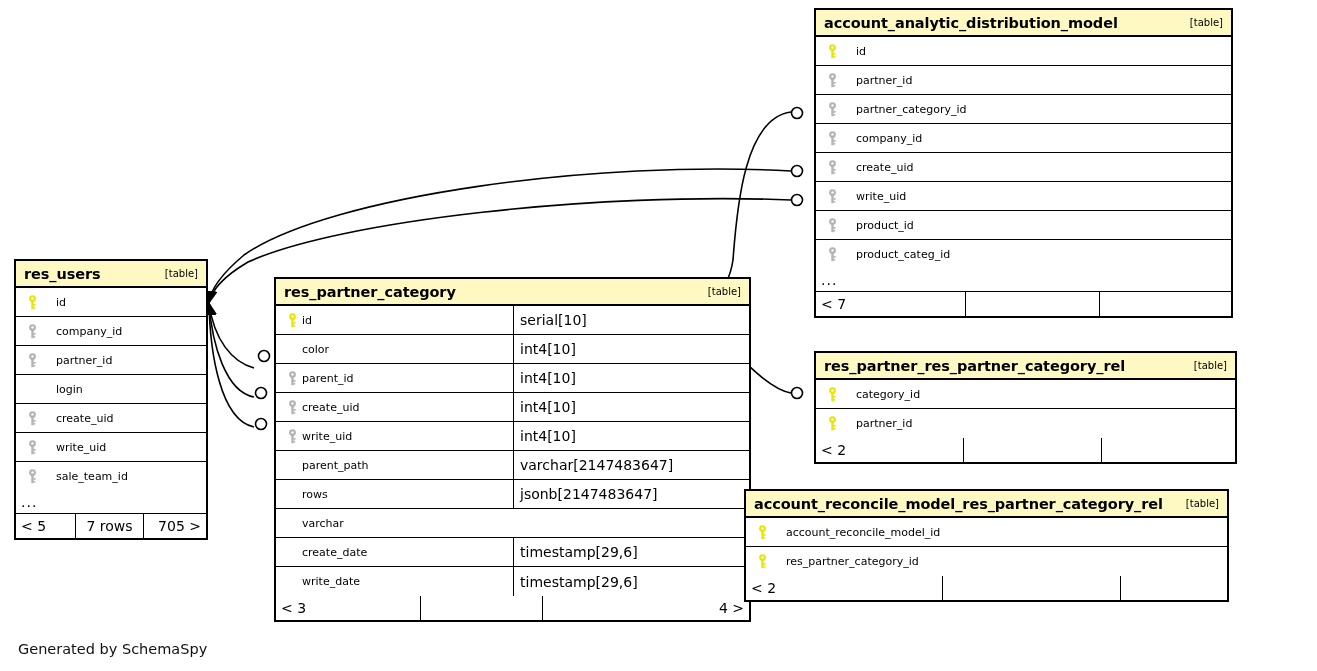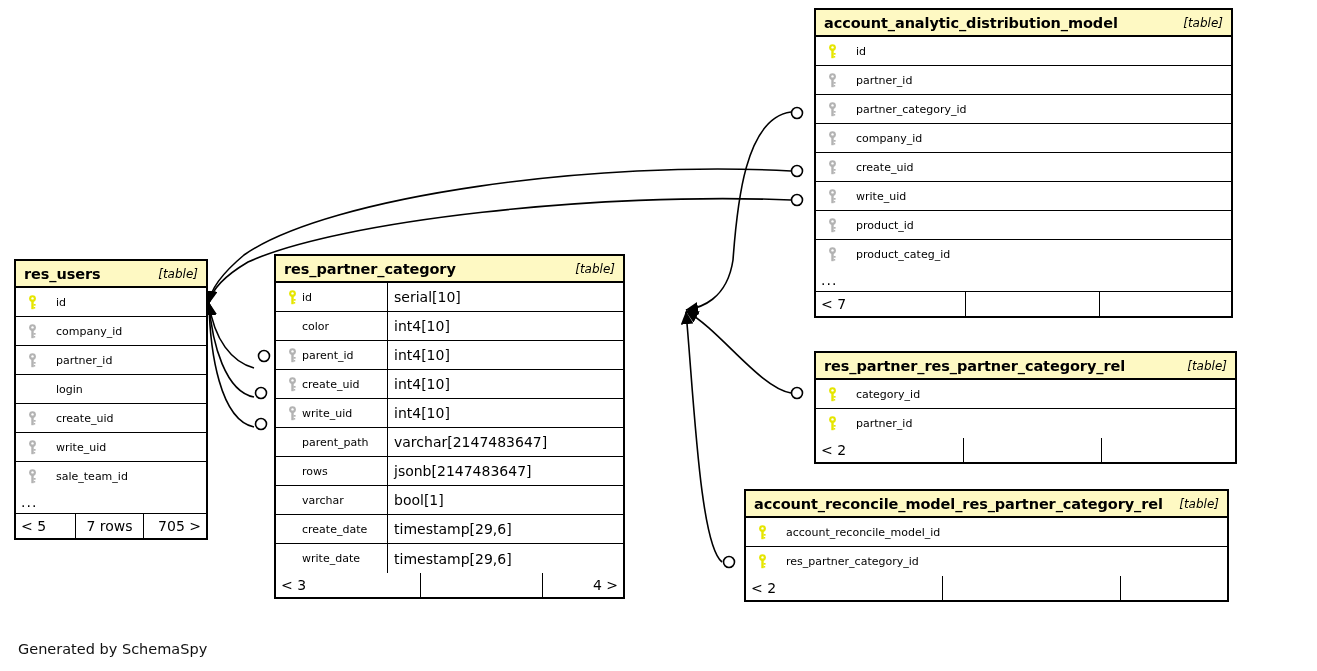--- a/index.html
+++ b/index.html
@@ -46,25 +46,24 @@
     height: 27px;
   }
   .tbl-title {
     font-weight: bold;
     font-size: 14.5px;
     color: #000;
     white-space: nowrap;
     letter-spacing: -0.1px;
   }
   .tbl-tag {
-    font-size: 12px;
+    font-size: 10px;
     color: #000;
     white-space: nowrap;
     padding-left: 10px;
-    font-style: italic;
   }
   .row {
     display: flex;
     align-items: stretch;
     border-bottom: 1.5px solid #000000;
     box-sizing: border-box;
     height: 29px;
     background: #ffffff;
   }
   .row:last-child { border-bottom: none; }
@@ -134,21 +133,21 @@
   .fc-right  { justify-content: flex-end; }
   .credit {
     position: absolute;
     font-size: 14.5px;
     color: #111;
     white-space: nowrap;
     z-index: 3;
   }
   
   #tbl-res_users            { left: 14px;  top: 259px; width: 194px; }
-  #tbl-res_partner_category { left: 274px; top: 254px; width: 351px; }
+  #tbl-res_partner_category { left: 274px; top: 277px; width: 477px; }
   #tbl-account_analytic_distribution_model { left: 814px; top: 8px;   width: 419px; }
   #tbl-res_partner_res_partner_category_rel{ left: 814px; top: 351px; width: 423px; }
   #tbl-account_reconcile_model_res_partner_category_rel { left: 744px; top: 489px; width: 485px; }
 </style>
 </head>
 <body>
 
 <div id="canvas">
 
   <svg id="edges" viewBox="0 0 1317 671" xmlns="http://www.w3.org/2000/svg">
@@ -377,21 +376,20 @@
             <span class="keyslot"></span>
             <span class="col-label">rows</span>
           </div>
           <div class="cell-type" style="width:236px;">jsonb[2147483647]</div>
         </div>
         <div class="row">
           <div class="cell-name">
             <span class="keyslot"></span>
             <span class="col-label">varchar</span>
           </div>
-          <div class="cell-type" style="width:236px;">bool[1]</div>
         </div>
         <div class="row">
           <div class="cell-name">
             <span class="keyslot"></span>
             <span class="col-label">create_date</span>
           </div>
           <div class="cell-type" style="width:236px;">timestamp[29,6]</div>
         </div>
         <div class="row">
           <div class="cell-name">

